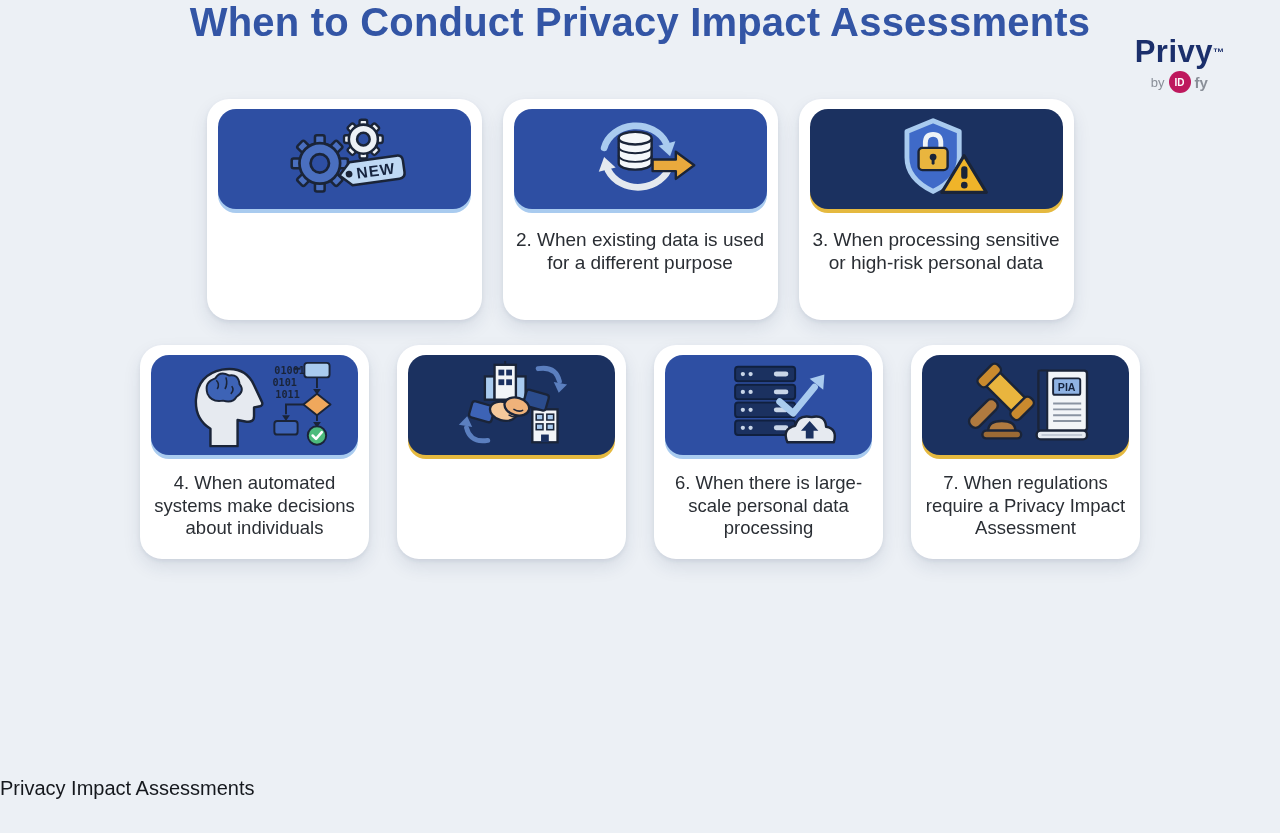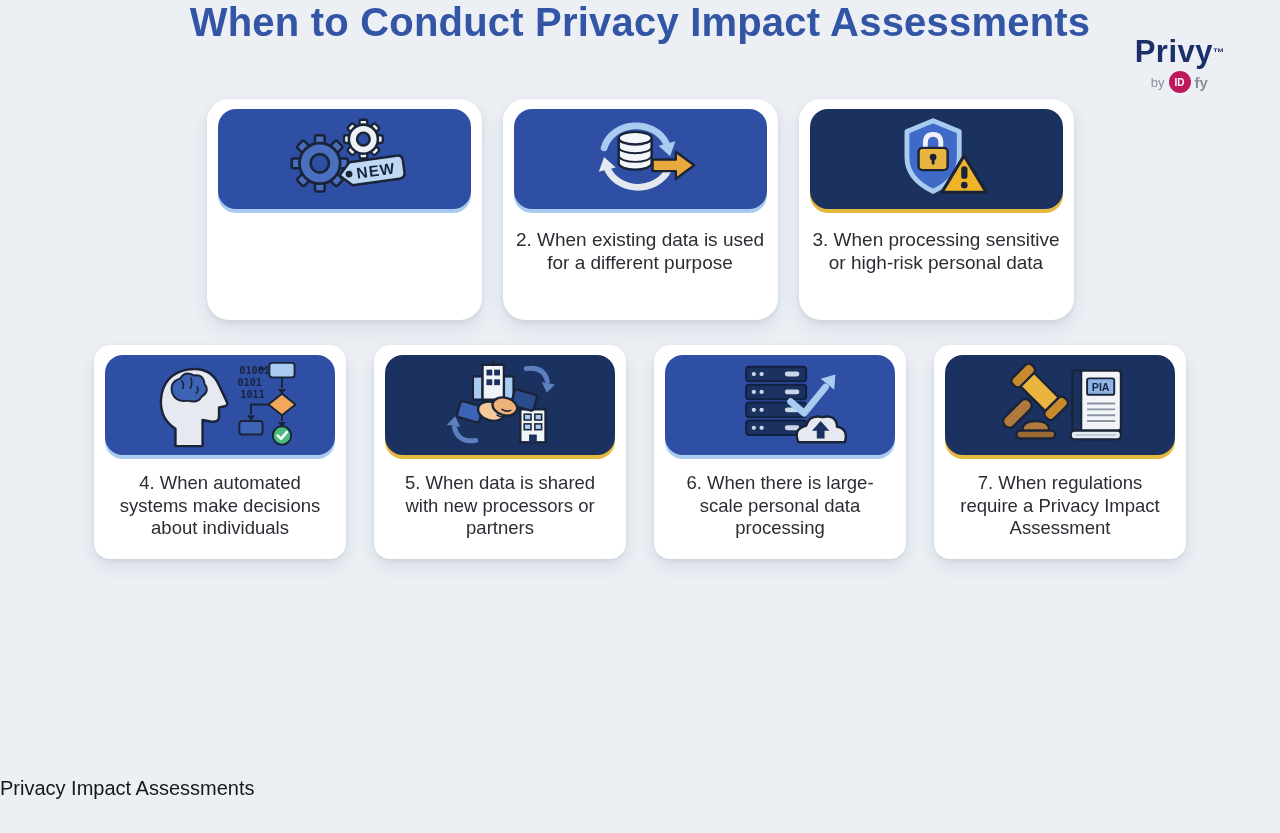--- a/index.html
+++ b/index.html
@@ -27,21 +27,21 @@
   
   .row{display:flex;justify-content:center;}
   .row1{margin-top:54px;gap:21px;}
   .row2{margin-top:25px;gap:28px;}
   .card{
     background:#FFFFFF;border-radius:22px;box-sizing:border-box;
     padding:10px 11px 0 11px;
     box-shadow:0 8px 18px rgba(30,50,90,.10),0 2px 4px rgba(30,50,90,.08);
   }
   .row1 .card{width:275px;height:221px;}
-  .row2 .card{width:252px;height:214px;border-radius:16px;}
+  .row2 .card{width:229px;height:214px;}
   .icon-header{
     height:100px;border-radius:18px;
     display:flex;align-items:center;justify-content:center;
   }
   .variant-medium{background:#2E4FA3;box-shadow:0 4px 0 #A9CBEF;}
   .variant-dark{background:#1B3160;box-shadow:0 4px 0 #E5B93F;}
   .card-label{
     margin-top:19px;text-align:center;
     font-size:19px;font-weight:500;color:#2A2E34;line-height:1.22;
     padding:0 2px;
@@ -222,21 +222,20 @@
             <path d="M 72 58 q 5 3 9 1 M 77 52 q 5 3 9 1" fill="none" stroke="#1A2438" stroke-width="1.6" stroke-linecap="round"></path>
           </g>
           <g>
             <path d="M 102 10 Q 120 7 124 23" fill="none" stroke="#5B7FBF" stroke-width="5" stroke-linecap="round"></path>
             <polygon points="0,-7 10,0 0,7" transform="translate(125,25) rotate(100)" fill="#5B7FBF"></polygon>
             <path d="M 50 84 Q 32 87 28 71" fill="none" stroke="#5B7FBF" stroke-width="5" stroke-linecap="round"></path>
             <polygon points="0,-7 10,0 0,7" transform="translate(27,69) rotate(-80)" fill="#5B7FBF"></polygon>
           </g>
         </svg>
       </div>
-      <div class="card-label">5. When data is shared with new processors or partners</div>
     </div>
 
     <div class="card">
       <div class="icon-header variant-medium">
         <svg width="150" height="92" viewBox="0 0 150 95">
           <g>
             <g fill="#1B3160" stroke="#10203F" stroke-width="2">
               <rect x="40" y="8" width="62" height="15" rx="3"></rect>
               <rect x="40" y="26.5" width="62" height="15" rx="3"></rect>
               <rect x="40" y="45" width="62" height="15" rx="3"></rect>

